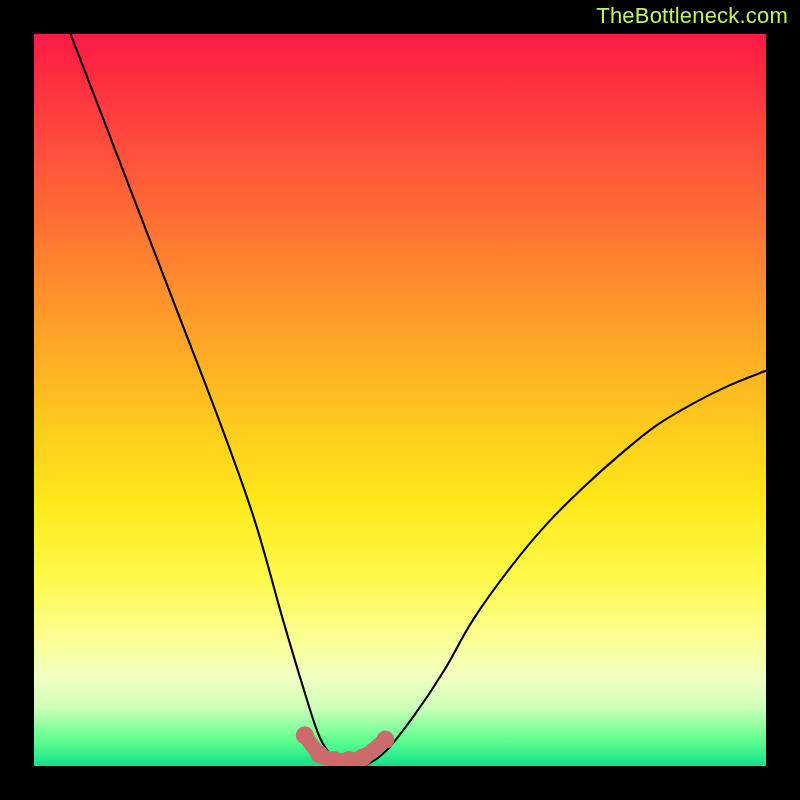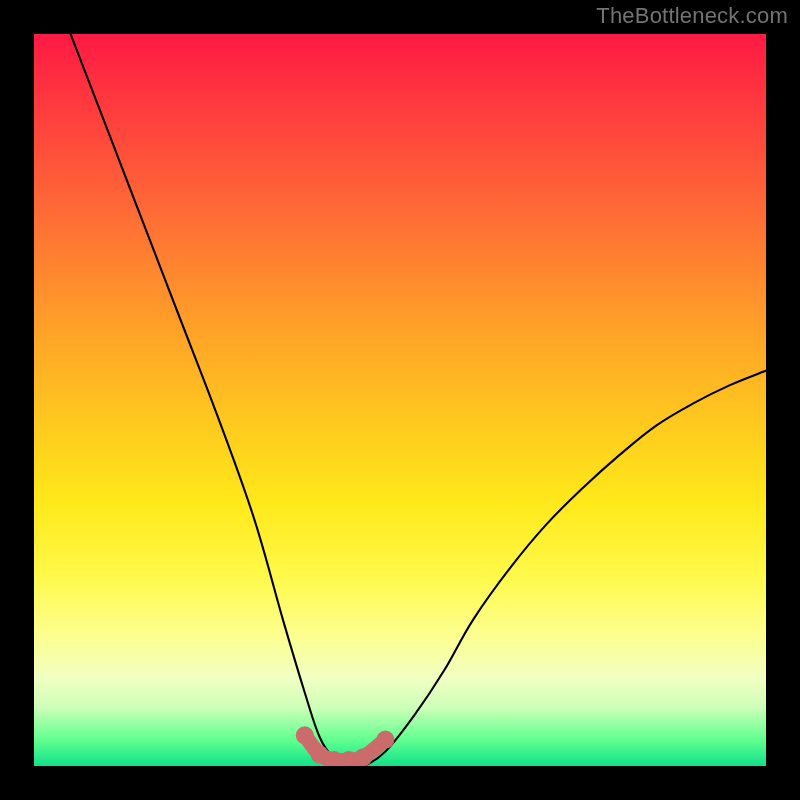--- a/index.html
+++ b/index.html
@@ -44,21 +44,21 @@
     left: 0;
     top: 0;
     width: 732px;
     height: 732px;
     display: block;
   }
   .watermark {
     position: absolute;
     top: 3px;
     right: 12px;
-    color: #737373;
+    color: #bef264;
     font-size: 22px;
     font-weight: 500;
     letter-spacing: 0.2px;
     user-select: none;
   }
 </style>
 </head>
 <body>
 
 <div class="frame">

